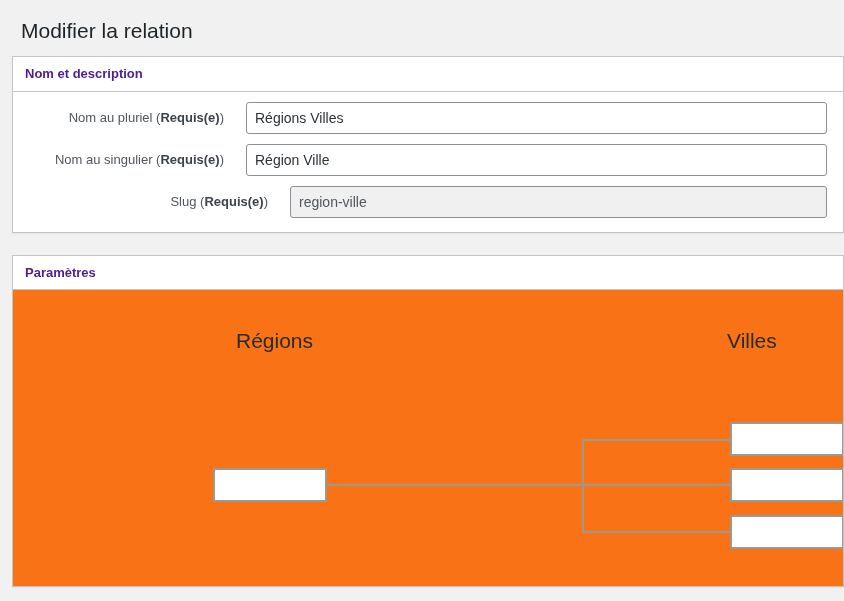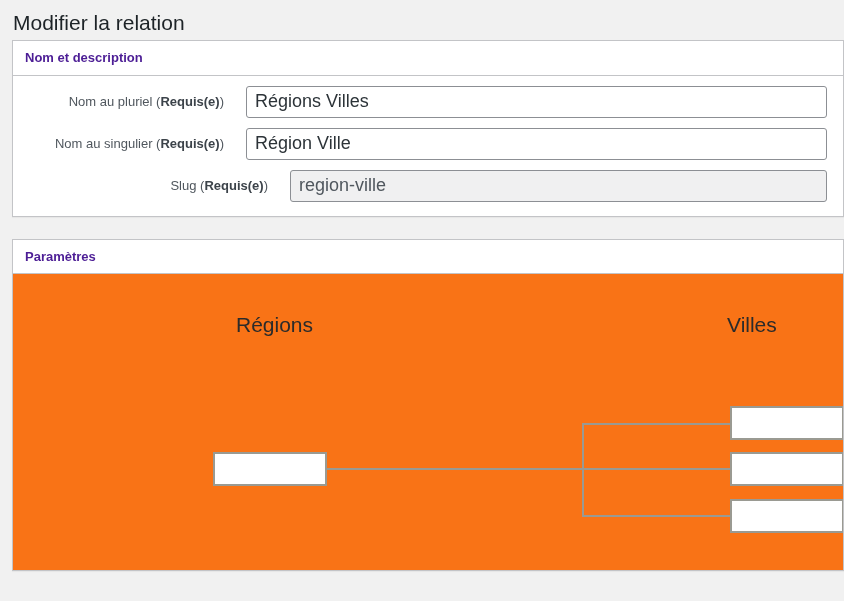--- a/index.html
+++ b/index.html
@@ -16,21 +16,21 @@
     -webkit-font-smoothing: antialiased;
   }
 
   
   .page-title {
     font-size: 21px;
     font-weight: 400;
     color: #1d2327;
     padding: 9px 0 4px 13px;
     line-height: 1.3;
-    margin: 0;
+    margin: 8px;
   }
 
   
   .card {
     margin: 0 0 0 12px;
     background: #ffffff;
     border: 1px solid #c3c4c7;
     box-shadow: 0 1px 1px rgba(0,0,0,.04);
     box-sizing: border-box;
   }
@@ -62,21 +62,21 @@
     color: #50575e;
     line-height: 1.4;
   }
   .form-label .req { font-weight: 700; color: #3c434a; }
   .form-input {
     flex: 1 1 auto;
     height: 32px;
     border: 1px solid #8c8f94;
     border-radius: 3px;
     box-sizing: border-box;
-    font-size: 18px;
+    font-size: 14px;
     color: #2c3338;
     padding: 0 8px;
     background: #ffffff;
     font-family: "Liberation Sans", sans-serif;
     outline: none;
     min-width: 0;
   }
   .form-input.disabled {
     background: #f0f0f1;
     color: #50575e;

